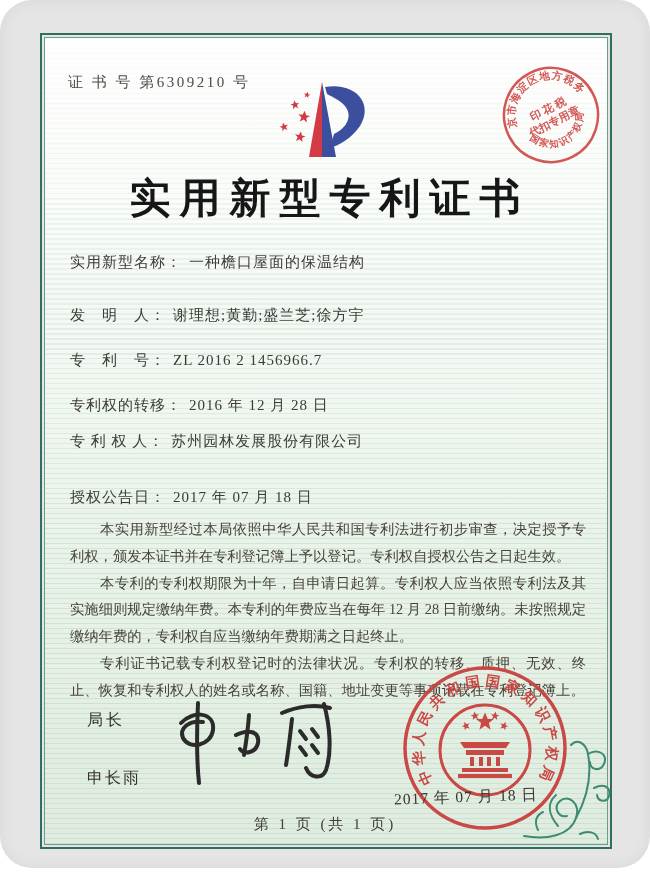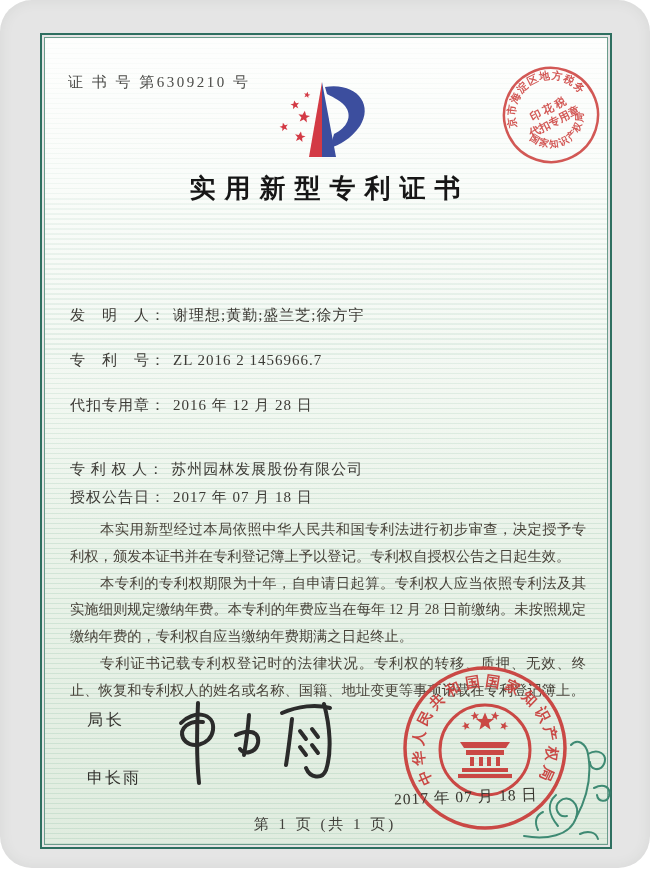--- a/index.html
+++ b/index.html
@@ -21,21 +21,21 @@
       repeating-linear-gradient(180deg, rgba(140,190,164,.26) 0px, rgba(140,190,164,.26) 1.5px, rgba(246,250,247,0) 1.5px, rgba(246,250,247,0) 5px),
       linear-gradient(180deg, #f6faf5 0%, #ecf4eb 55%, #e0ecdf 100%);
   }
   .content { position:absolute; inset:0; z-index:2; }
   .cert-number {
     position:absolute; left:68px; top:73px;
     font-size:15px; letter-spacing:2.5px; color:#4b4b48;
   }
   .cert-title {
     position:absolute; left:0; right:0; top:171px; text-align:center;
-    font-size:26px; font-weight:bold; letter-spacing:9px; color:#161616;
+    font-size:41px; font-weight:bold; letter-spacing:9px; color:#161616;
     text-indent:9px;
   }
   .field-row {
     position:absolute; left:70px; font-size:15px; color:#3d3b36;
     letter-spacing:1px; white-space:nowrap;
   }
   .field-row .val { margin-left:7px; }
   .paras {
     position:absolute; left:70px; top:516px; width:516px;
     font-size:14.3px; line-height:26.8px; text-align:justify;
@@ -101,30 +101,33 @@
         <text font-size="9.5" font-weight="bold" letter-spacing="1.5">
           <textPath href="#taxBottom" startOffset="50%" text-anchor="middle">国家知识产权局</textPath>
         </text>
         <text x="61" y="58" text-anchor="middle" font-size="11" font-weight="bold">印 花 税</text>
         <text x="61" y="72" text-anchor="middle" font-size="11" font-weight="bold">代扣专用章</text>
       </g>
     </svg>
 
     <div class="cert-title">实用新型专利证书</div>
 
+    <div class="field-row" style="top:253px">
+      <span class="lbl">实用新型名称：</span><span class="val">一种檐口屋面的保温结构</span>
+    </div>
     <div class="field-row" style="top:306px">
       <span class="lbl">发　明　人：</span><span class="val">谢理想;黄勤;盛兰芝;徐方宇</span>
     </div>
     <div class="field-row" style="top:351px">
       <span class="lbl">专　利　号：</span><span class="val">ZL 2016 2 1456966.7</span>
     </div>
     <div class="field-row" style="top:396px">
-      <span class="lbl">代扣专用章：</span><span class="val">2016 年 12 月 28 日</span>
-    </div>
-    <div class="field-row" style="top:460px">
+      <span class="lbl">专利权的转移：</span><span class="val">2016 年 12 月 28 日</span>
+    </div>
+    <div class="field-row" style="top:432px">
       <span class="lbl">专 利 权 人：</span><span class="val">苏州园林发展股份有限公司</span>
     </div>
     <div class="field-row" style="top:488px">
       <span class="lbl">授权公告日：</span><span class="val">2017 年 07 月 18 日</span>
     </div>
 
     <div class="paras">
       <p>本实用新型经过本局依照中华人民共和国专利法进行初步审查，决定授予专利权，颁发本证书并在专利登记簿上予以登记。专利权自授权公告之日起生效。</p>
       <p>本专利的专利权期限为十年，自申请日起算。专利权人应当依照专利法及其实施细则规定缴纳年费。本专利的年费应当在每年 12 月 28 日前缴纳。未按照规定缴纳年费的，专利权自应当缴纳年费期满之日起终止。</p>
       <p>专利证书记载专利权登记时的法律状况。专利权的转移、质押、无效、终止、恢复和专利权人的姓名或名称、国籍、地址变更等事项记载在专利登记簿上。</p>

